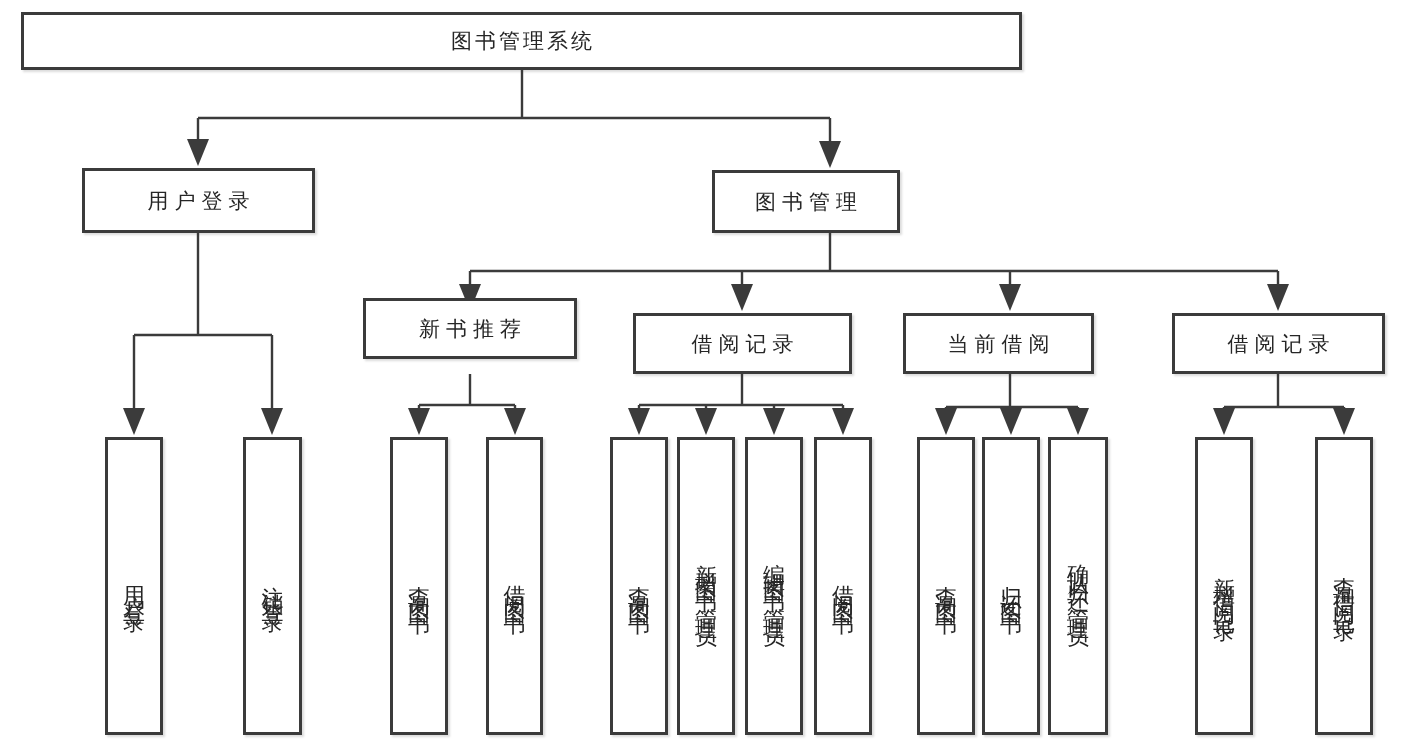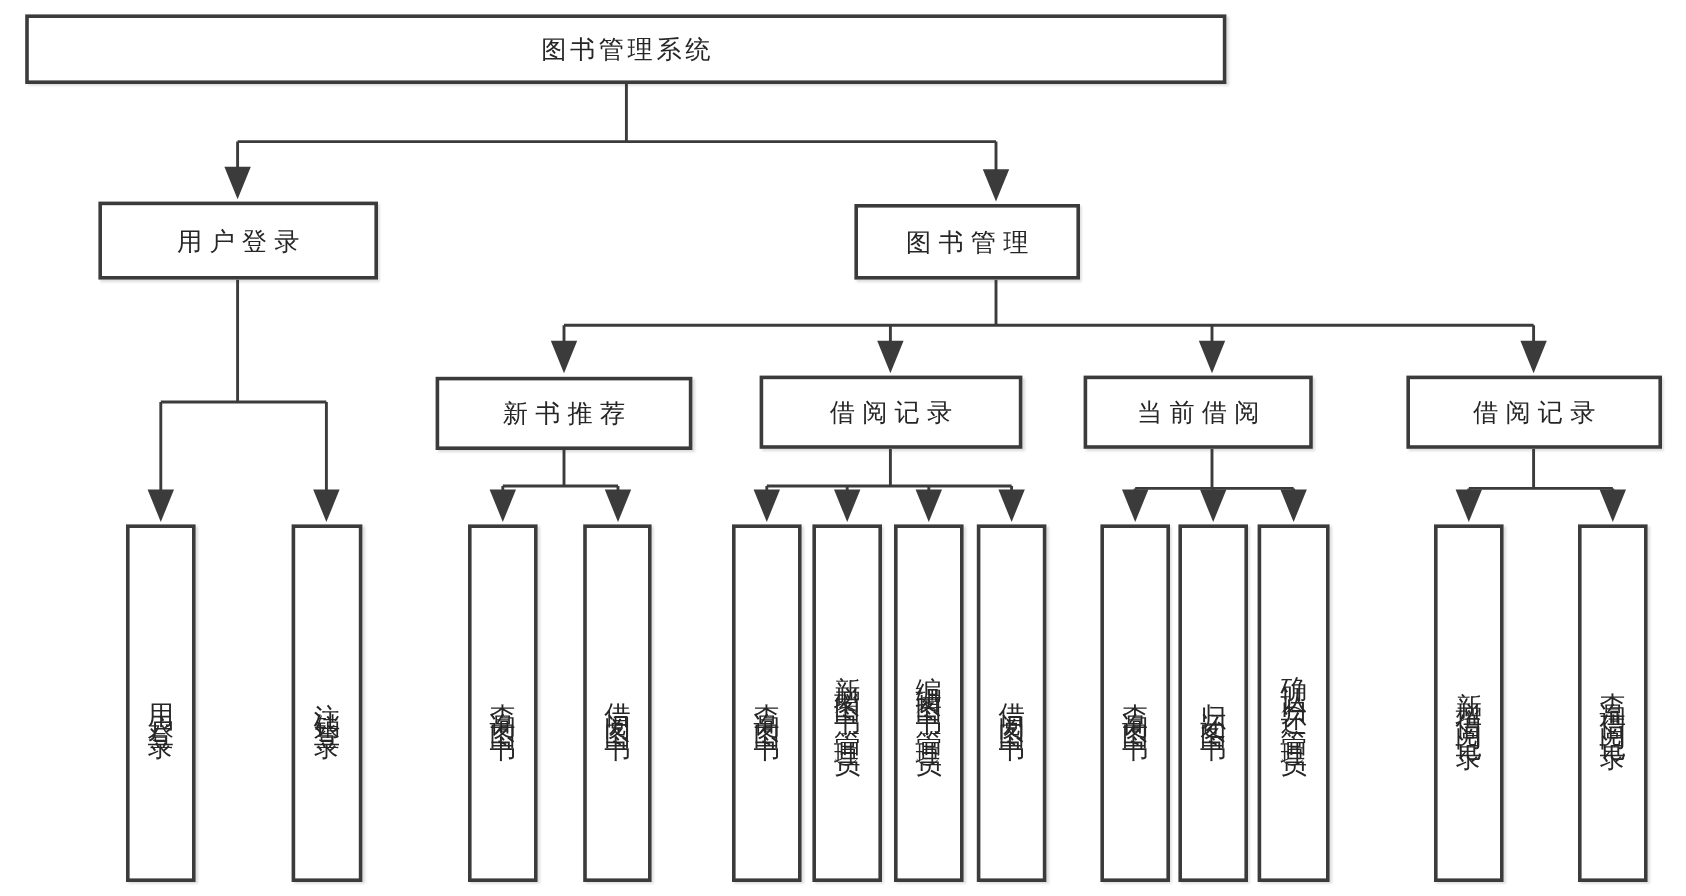--- a/index.html
+++ b/index.html
@@ -74,21 +74,21 @@
     <span>图书管理系统</span>
   </div>
 
   <div class="hbox" style="left:82px;top:168px;width:233px;height:65px">
     <span>用户登录</span>
   </div>
   <div class="hbox" style="left:712px;top:170px;width:188px;height:63px">
     <span>图书管理</span>
   </div>
 
-  <div class="hbox" style="left:363px;top:314px;width:214px;height:61px">
+  <div class="hbox" style="left:363px;top:298px;width:214px;height:61px">
     <span>新书推荐</span>
   </div>
   <div class="hbox" style="left:633px;top:313px;width:219px;height:61px">
     <span>借阅记录</span>
   </div>
   <div class="hbox" style="left:903px;top:313px;width:191px;height:61px">
     <span>当前借阅</span>
   </div>
   <div class="hbox" style="left:1172px;top:313px;width:213px;height:61px">
     <span>借阅记录</span>

